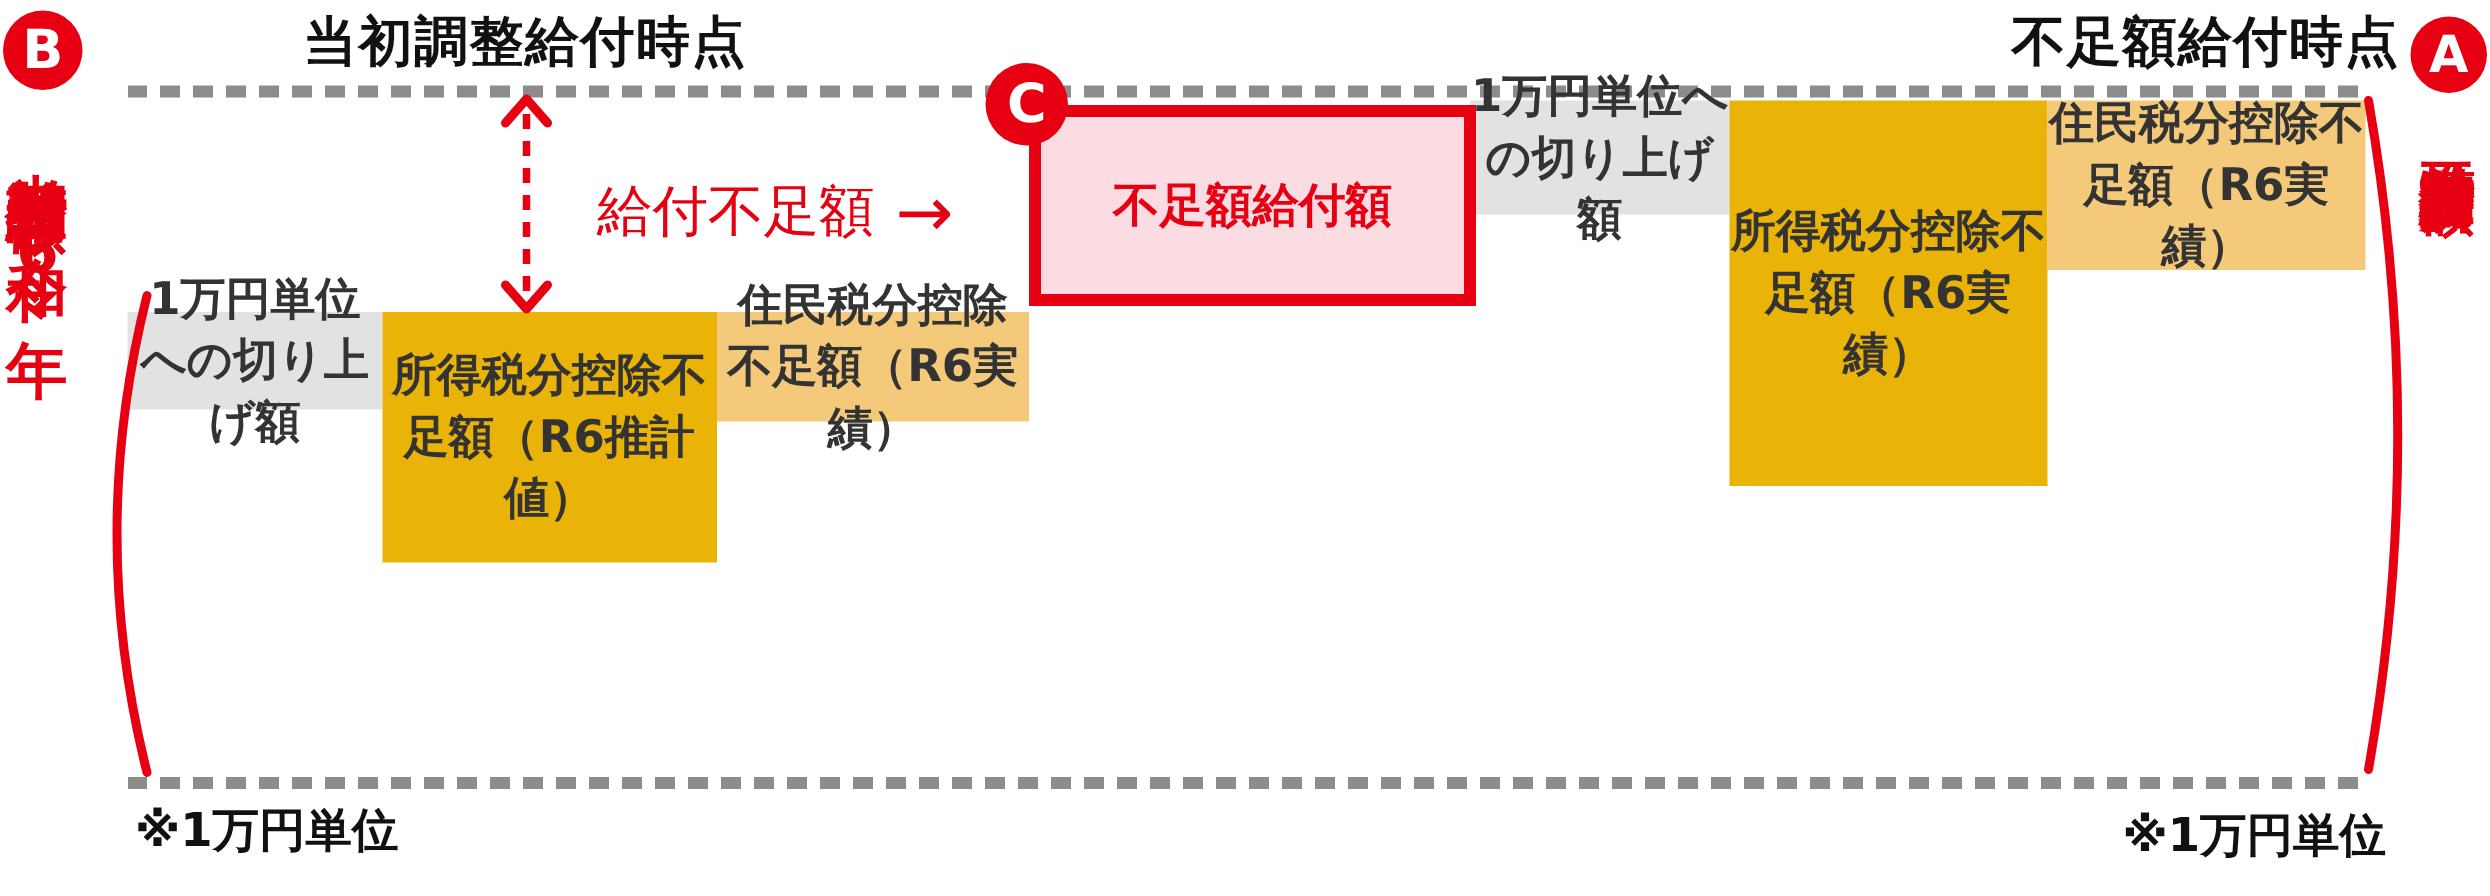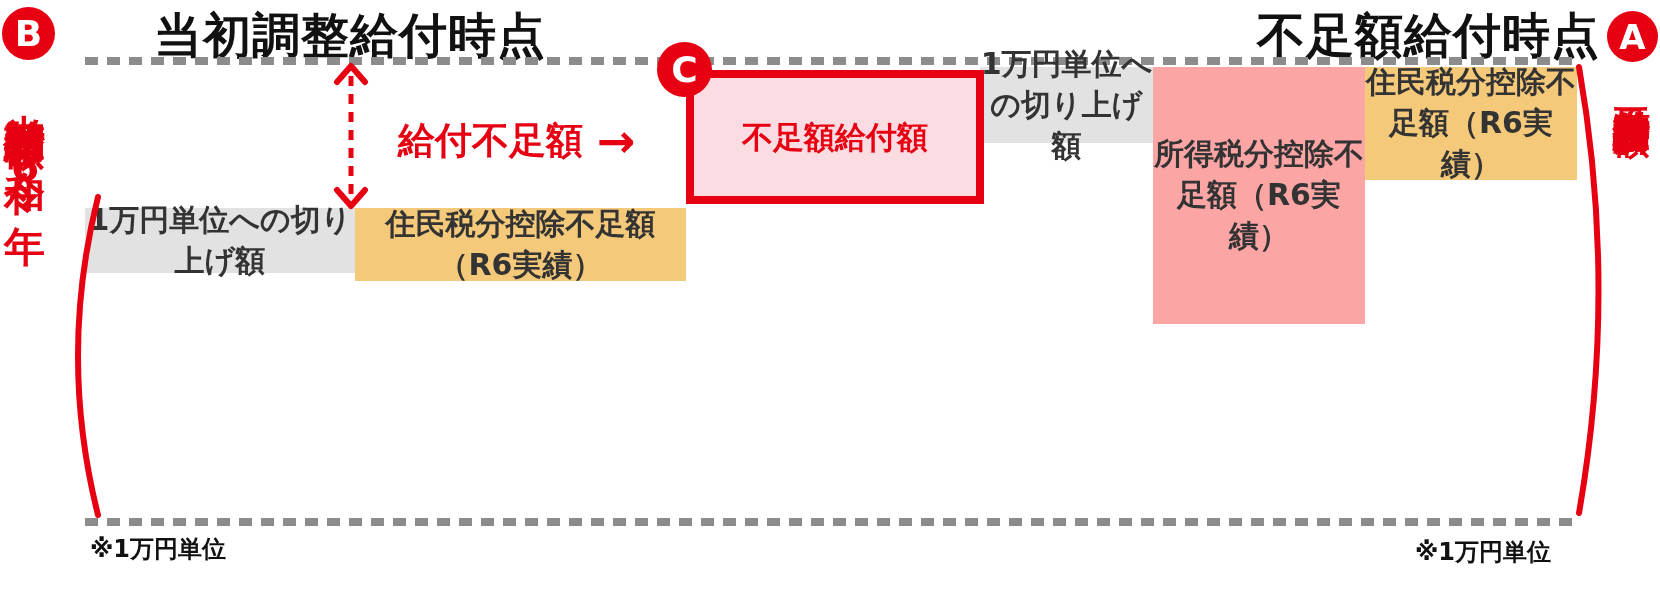--- a/index.html
+++ b/index.html
@@ -1,20 +1,20 @@
 <!DOCTYPE html>
 <html><head>
 <meta charset="utf-8">
 <style>
   html,body { margin:0; padding:0; background:#fff; }
   #canvas {
     position:relative; width:1660px; height:597px; background:#ffffff;
     font-family:"DejaVu Sans", sans-serif; overflow:hidden;
   }
-  .heading { position:absolute; top:4px; font-size:48px; font-weight:bold; color:#111; text-align:center; letter-spacing:1px; }
+  .heading { position:absolute; top:4px; font-size:36px; font-weight:bold; color:#111; text-align:center; letter-spacing:1px; }
   #heading-left  { left:60px;  width:580px; }
   #heading-right { left:1010px; width:590px;text-align:right; }
 
   .badge {
     position:absolute; background:#e60012; color:#fff; border-radius:50%;
     display:flex; align-items:center; justify-content:center; font-weight:bold;
   }
   #badge-b { left:2px;    top:7px;  width:53px; height:53px; font-size:36px; }
   #badge-a { left:1607px; top:11px; width:51px; height:51px; font-size:34px; }
   #badge-c { left:657px;  top:42px; width:55px; height:55px; font-size:36px; z-index:7; }
@@ -35,45 +35,45 @@
   #dotted-bottom { top:518px; }
 
   .stack { position:absolute; display:flex; flex-direction:row; }
   #stack-left  { left:85px;  top:208px; width:601px; }
   #stack-right { left:980px; top:67px;  width:597px; z-index:2; }
   .seg {
     display:flex; align-items:center; justify-content:center;
     font-size:30px; font-weight:bold; color:#333; text-align:center;
   }
   .seg-gray   { background:#e2e2e2; }
-  .seg-green  { background:#fca5a5; }
+  .seg-green  { background:#eab308; }
   .seg-orange { background:#f4c979; }
   .h65{height:65px} .h167{height:167px} .h73{height:73px}
   .h76{height:76px} .h257{height:257px} .h113{height:113px}
 
   #shortfall-box {
     position:absolute; left:686px; top:70px; width:298px; height:134px;
     box-sizing:border-box; background:#fcdce3; border:8px solid #e60012;
     display:flex; flex-direction:row; align-items:center; justify-content:center;
     color:#e60012; font-weight:bold; font-size:31px; line-height:1.5; text-align:center;
     z-index:5;
   }
 
   #gap-annotation {
     position:absolute; left:398px; top:116px; display:flex; align-items:center; gap:14px;
-    color:#e60012; font-weight:bold; font-size:37px; z-index:3; white-space:nowrap;
+    color:#e60012; font-weight:normal; font-size:37px; z-index:3; white-space:nowrap;
   }
   #gap-annotation .arrow-glyph { font-size:46px; line-height:1; }
 
   .svg-abs { position:absolute; z-index:3; }
   #gap-arrow-svg  { left:329px;  top:62px; }
   #brace-left-svg { left:58px;   top:192px; }
   #brace-right-svg{ left:1574px; top:62px; }
 
-  .note { position:absolute; font-size:24px; font-weight:bold; color:#111; white-space:nowrap; }
+  .note { position:absolute; font-size:31px; font-weight:bold; color:#111; white-space:nowrap; }
   #note-left  { left:90px;   top:533px; }
   #note-right { left:1415px; top:536px; }
 </style>
 </head>
 <body>
 
 <div id="canvas">
 
   <div class="heading" id="heading-left">当初調整給付時点</div>
   <div class="heading" id="heading-right">不足額給付時点</div>
@@ -89,20 +89,21 @@
 
   <svg class="svg-abs" id="brace-left-svg" width="48" height="328" viewBox="0 0 48 328">
     <path d="M 40 5 Q 0 164 40 323" fill="none" stroke="#e60012" stroke-width="6" stroke-linecap="round"></path>
   </svg>
   <svg class="svg-abs" id="brace-right-svg" width="46" height="456" viewBox="0 0 46 456">
     <path d="M 5 5 Q 44 228 5 451" fill="none" stroke="#e60012" stroke-width="6" stroke-linecap="round"></path>
   </svg>
 
   <div class="stack" id="stack-left">
     <div class="seg seg-gray h65">1万円単位への切り上げ額</div>
+    <div class="seg seg-green h167">所得税分控除不足額（R6推計値）</div>
     <div class="seg seg-orange h73">住民税分控除不足額（R6実績）</div>
   </div>
 
   <div class="stack" id="stack-right">
     <div class="seg seg-gray h76">1万円単位への切り上げ額</div>
     <div class="seg seg-green h257">所得税分控除不足額（R6実績）</div>
     <div class="seg seg-orange h113">住民税分控除不足額（R6実績）</div>
   </div>
 
   <svg class="svg-abs" id="gap-arrow-svg" width="44" height="150" viewBox="0 0 44 150">

